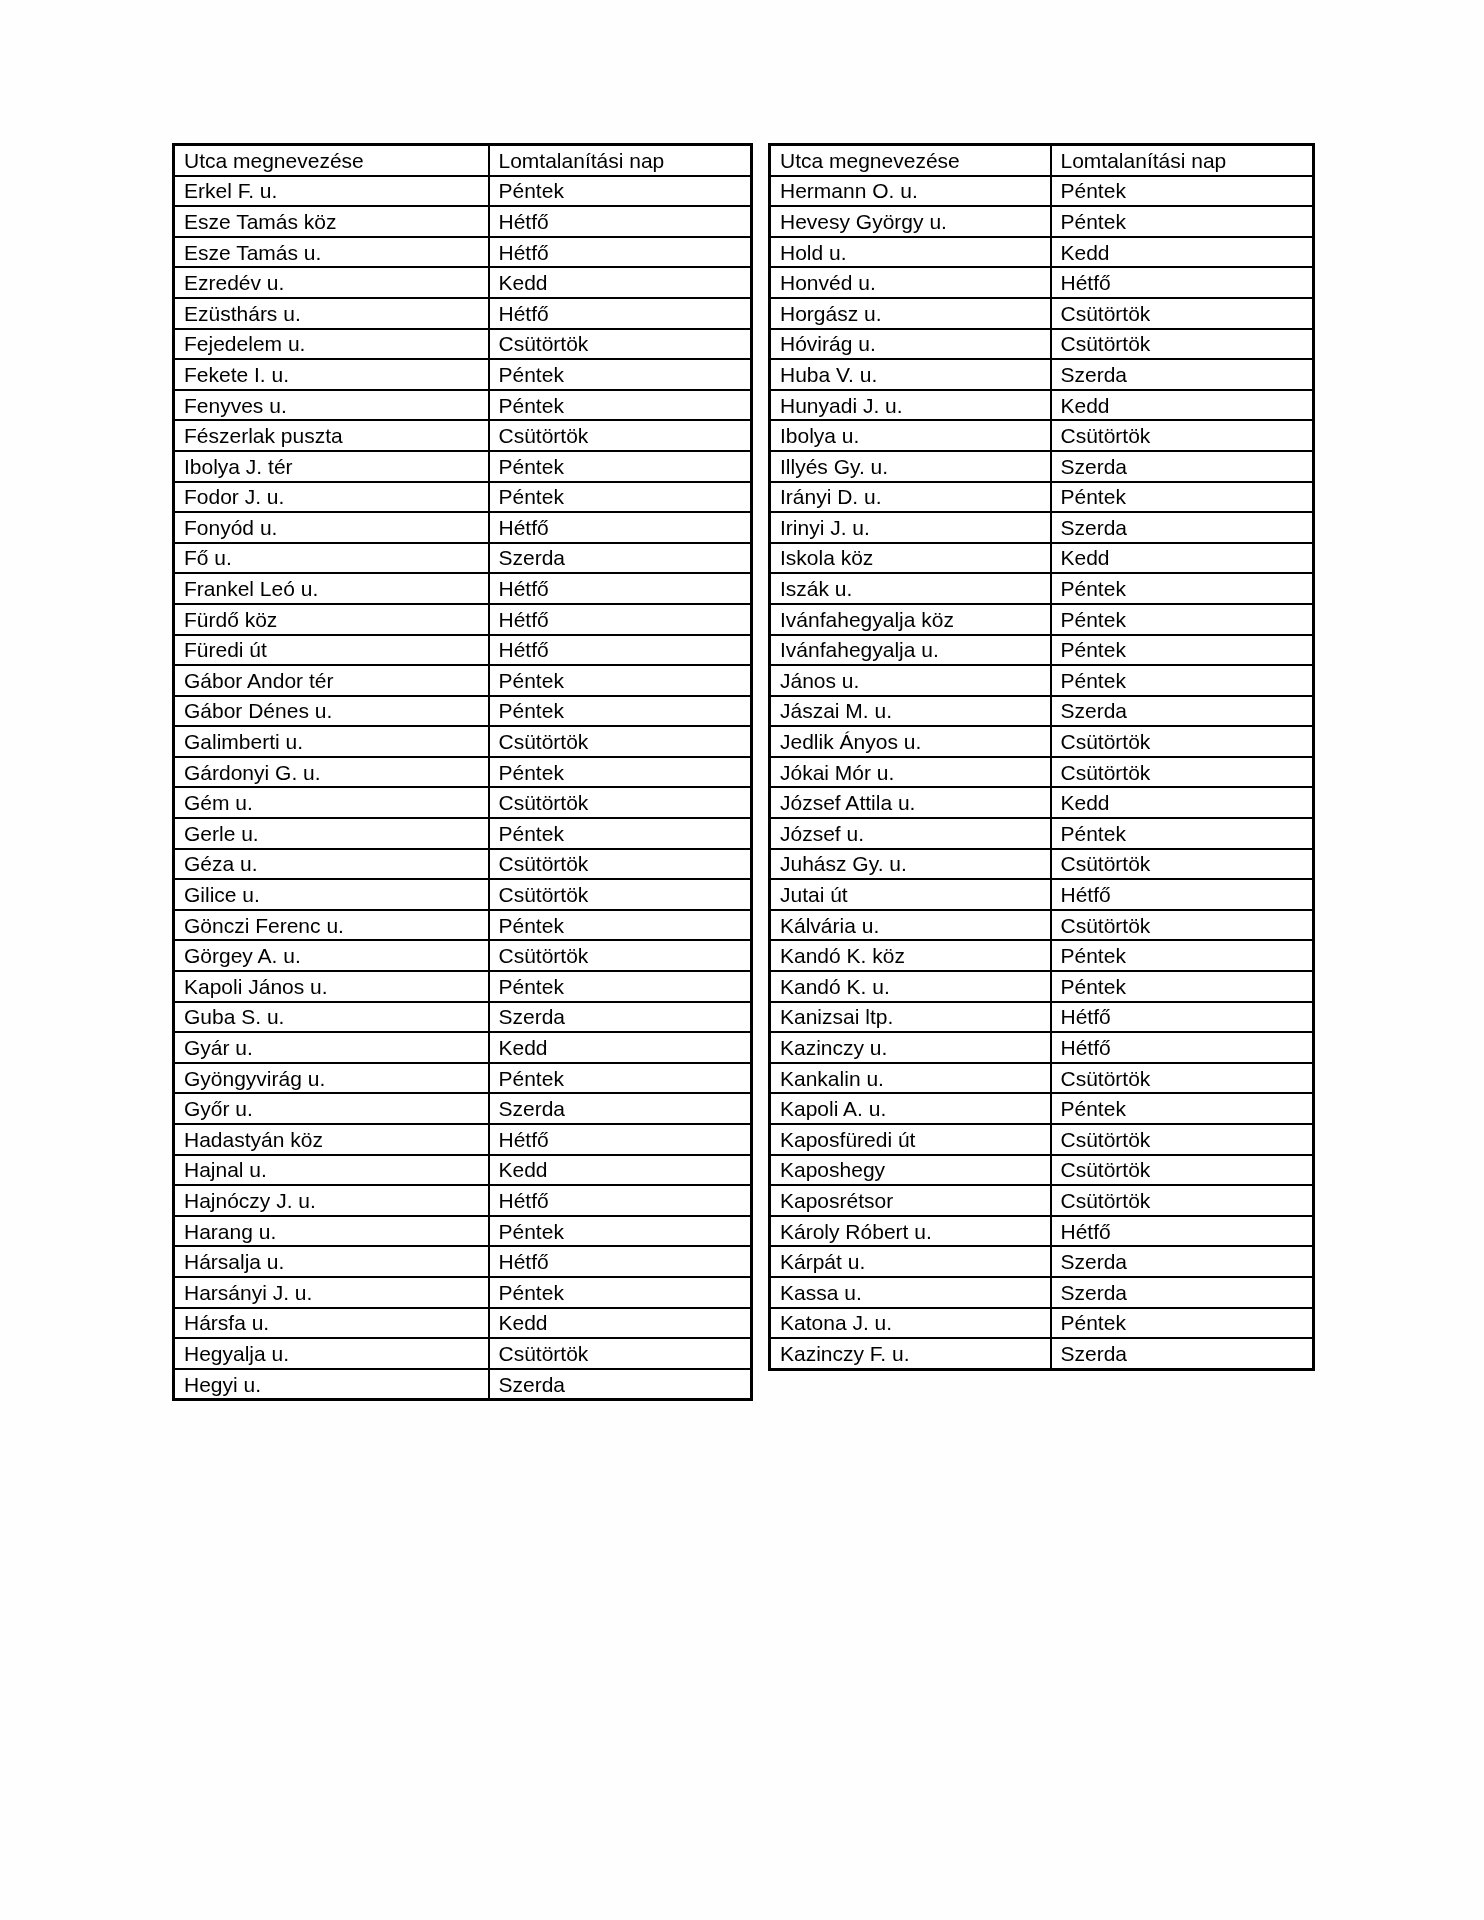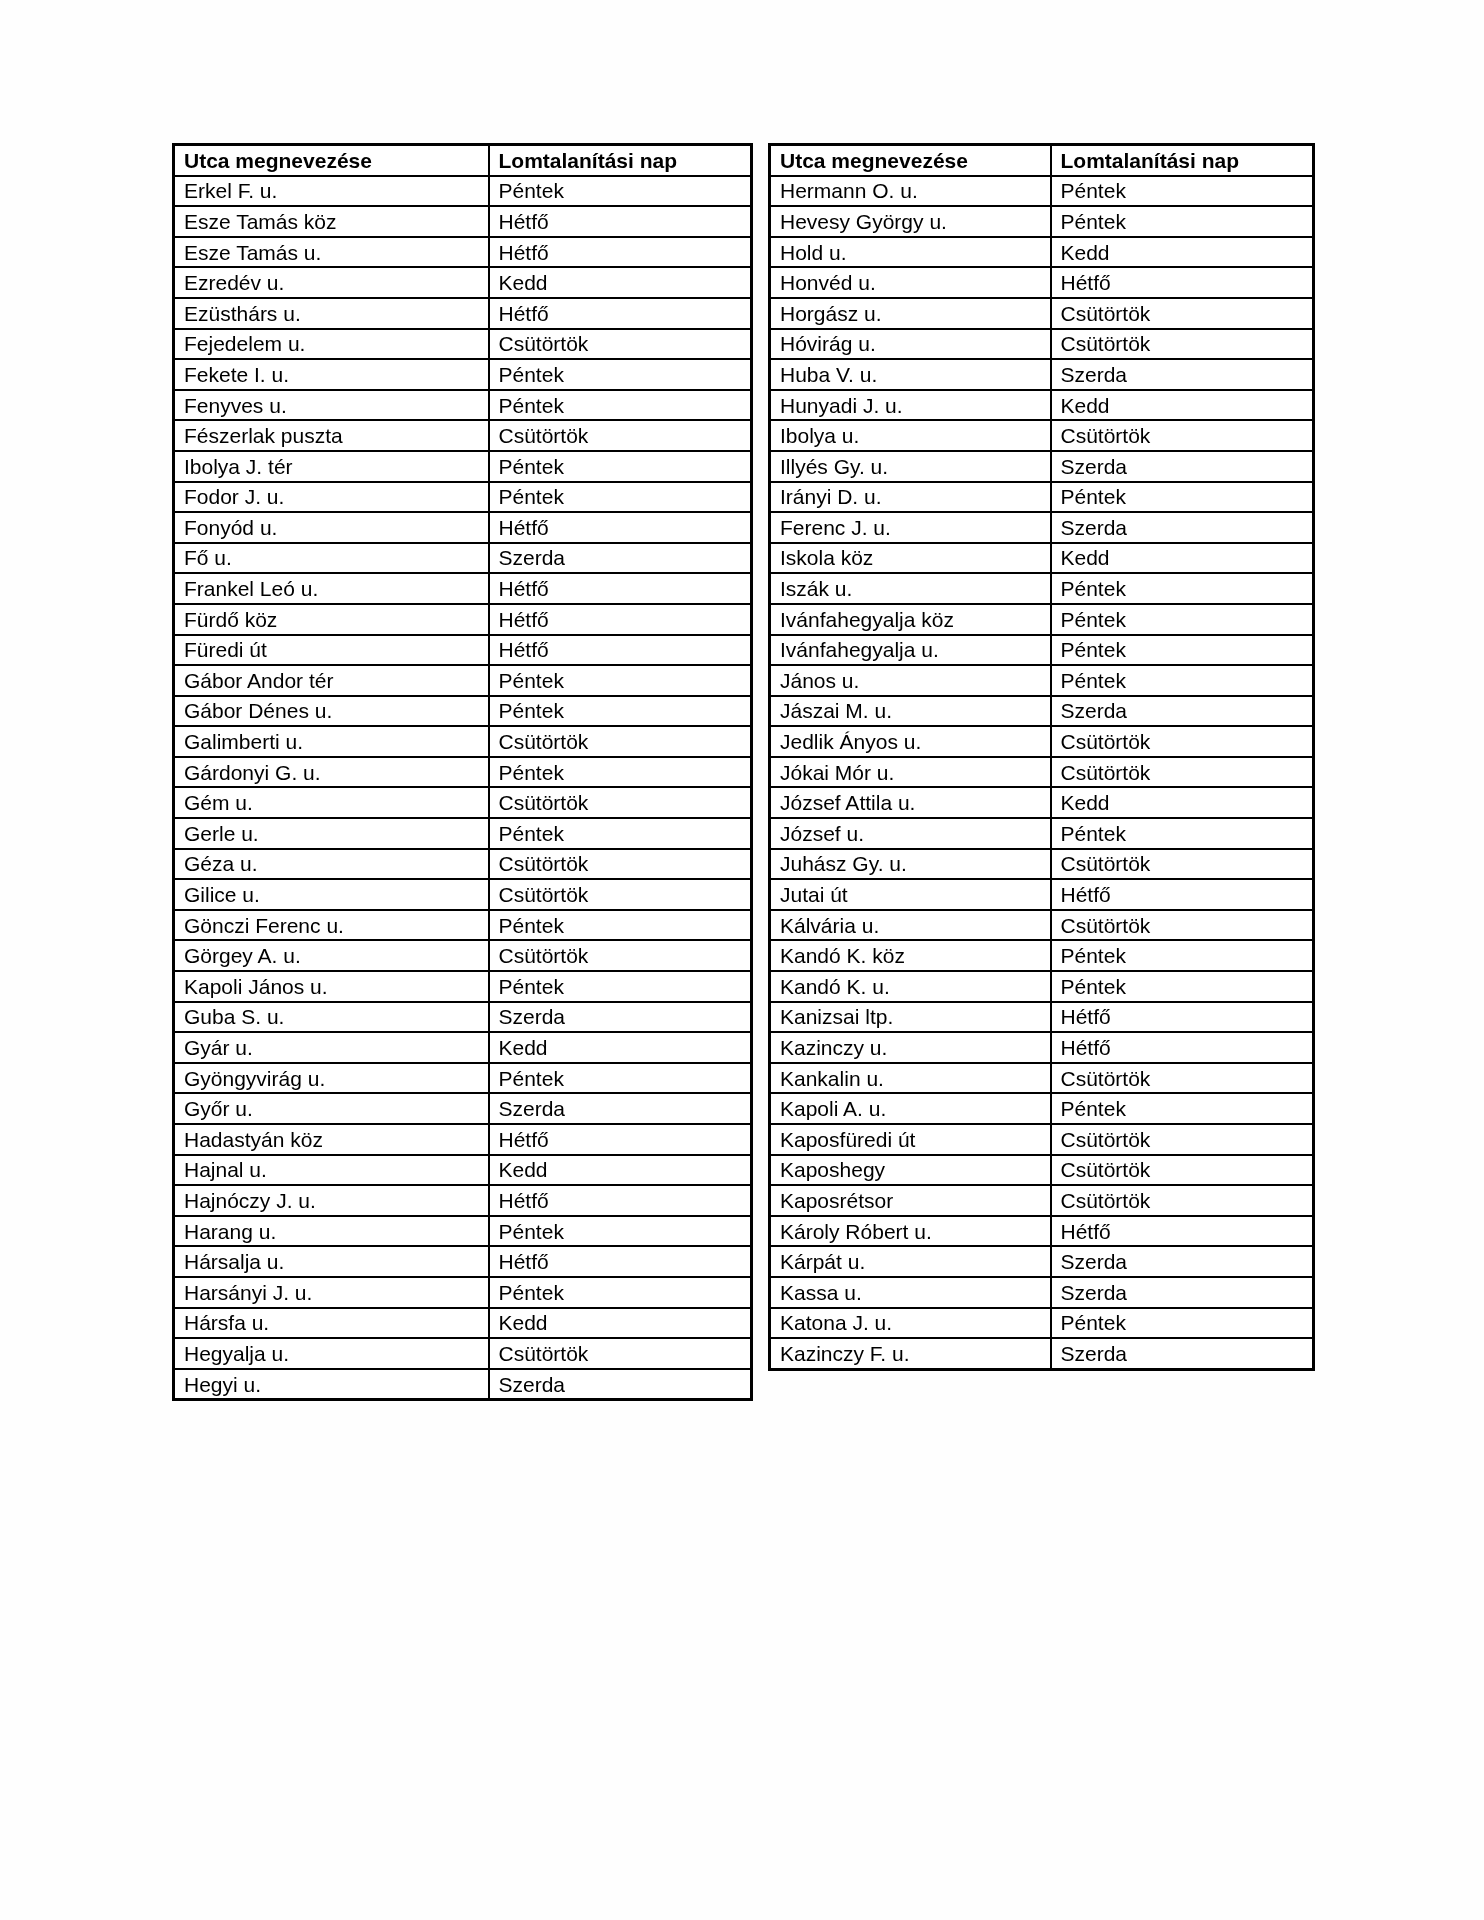--- a/index.html
+++ b/index.html
@@ -42,21 +42,21 @@
     height: 28.6px;
     padding: 0 4px 0 9px;
     font-size: 21px;
     line-height: 1.1;
     text-align: left;
     vertical-align: middle;
     white-space: nowrap;
     overflow: hidden;
   }
   .street-table th {
-    font-weight: bold;
+    font-weight: normal;
   }
 </style>
 </head>
 <body>
 
 <div class="page">
 
   <table class="street-table left-table">
     <colgroup>
       <col class="col-street">
@@ -334,21 +334,21 @@
           <td>Illyés Gy. u.</td>
           <td>Szerda</td>
         </tr>
 
         <tr>
           <td>Irányi D. u.</td>
           <td>Péntek</td>
         </tr>
 
         <tr>
-          <td>Ferenc J. u.</td>
+          <td>Irinyi J. u.</td>
           <td>Szerda</td>
         </tr>
 
         <tr>
           <td>Iskola köz</td>
           <td>Kedd</td>
         </tr>
 
         <tr>
           <td>Iszák u.</td>

